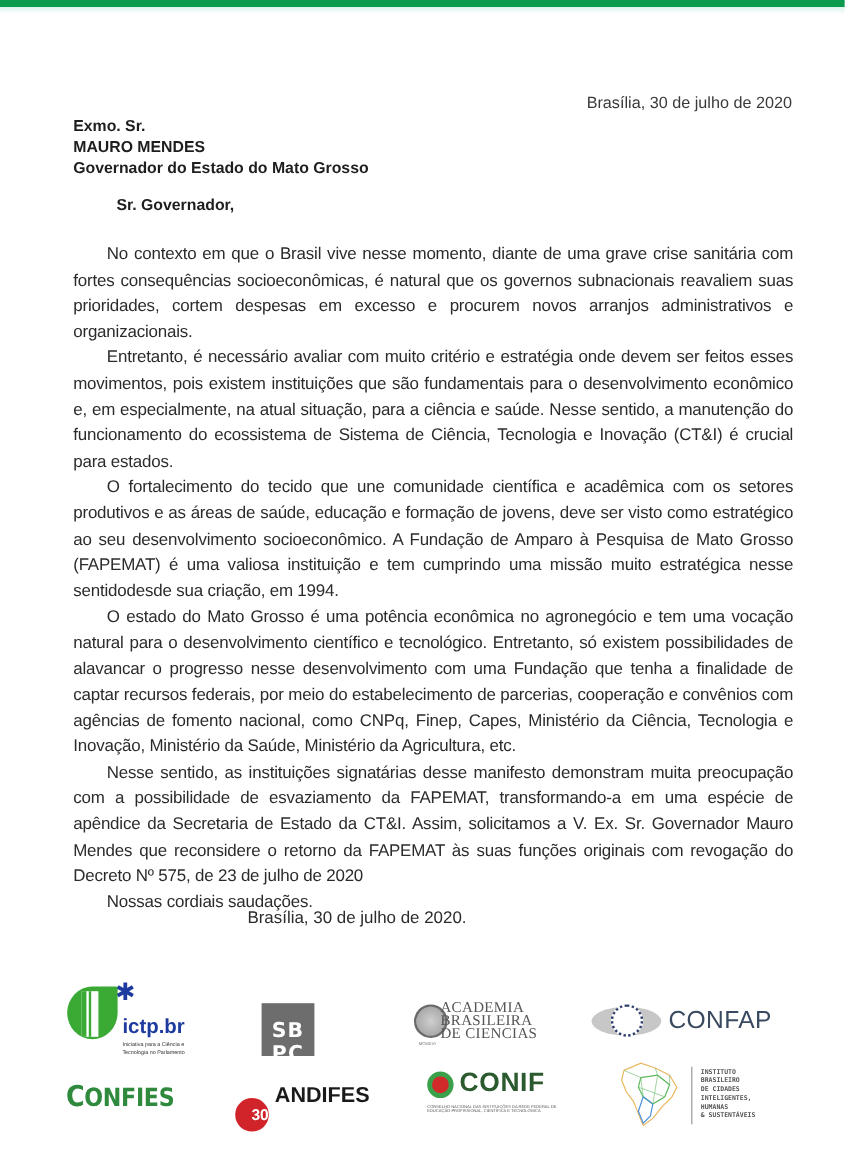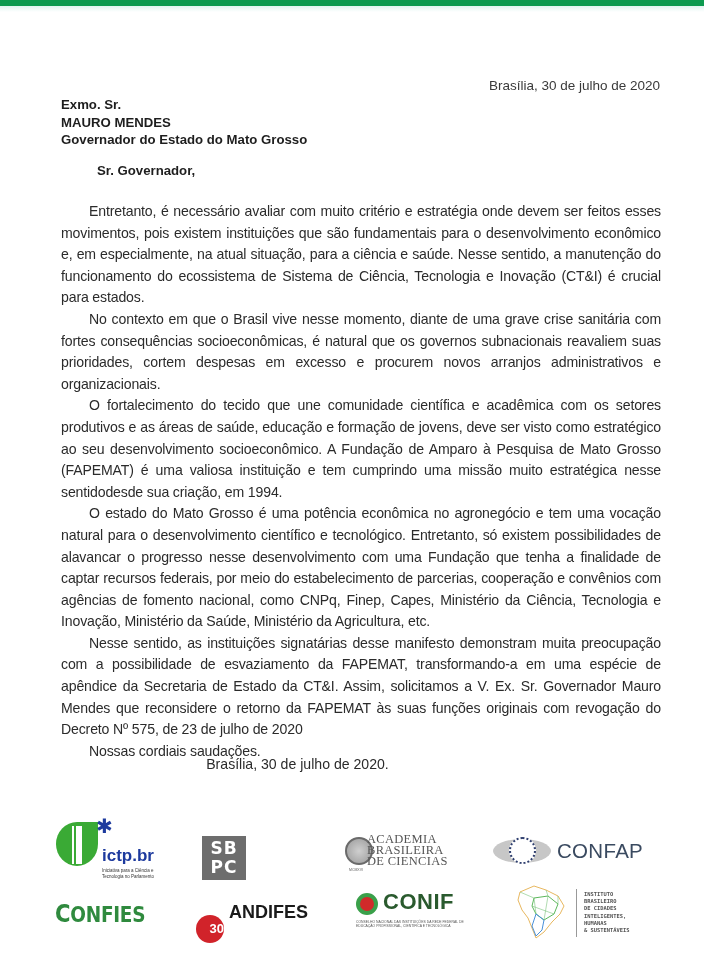--- a/index.html
+++ b/index.html
@@ -25,22 +25,22 @@
   .logo { position: absolute; }
   .ictp { left: 56px; top: 818px; width: 120px; height: 66px; }
   .ictp .bigL { position: absolute; left: 0; top: 4px; width: 42px; height: 44px; border-radius: 50% 0 50% 50%; background: #3aaa35; }
   .ictp .bars { position: absolute; left: 12px; top: 8px; width: 14px; height: 38px; background: #fff; border-left: 4px solid #3aaa35; }
   .ictp .bars2 { position: absolute; left: 18px; top: 8px; width: 2px; height: 38px; background: #3aaa35; }
   .ictp .star { position: absolute; left: 40px; top: -4px; color: #1d3a9e; font-size: 20px; font-weight: bold; }
   .ictp .name { position: absolute; left: 46px; top: 28px; color: #1d3a9e; font-weight: bold; font-size: 17px; }
   .ictp .tag { position: absolute; left: 46px; top: 50px; font-size: 4.5px; line-height: 5.5px; color: #333; width: 70px; }
 
   .sbpc { left: 202px; top: 836px; width: 130px; height: 44px; }
-  .sbpc .box { position: absolute; left: 0; top: 0; width: 44px; height: 44px; background: #6d6d6d; color: #fff;
-    font-weight: bold; font-size: 17px; line-height: 19px; text-align: center; padding-top: 3px; letter-spacing: 1px; font-family: "DejaVu Sans", sans-serif; }
+  .sbpc .box { position: absolute; left: 16px; top: 0; width: 44px; height: 44px; background: #6d6d6d; color: #fff;
+    font-weight: bold; font-size: 17px; line-height: 19px; text-align: center; padding-top: 14px; letter-spacing: 1px; font-family: "DejaVu Sans", sans-serif; }
   .sbpc .txt { position: absolute; left: 48px; top: 0; font-size: 9.3px; line-height: 11px; color: #555; }
 
   .abc { left: 345px; top: 834px; width: 125px; height: 36px; }
   .abc .seal { position: absolute; left: 0; top: 3px; width: 28px; height: 28px; border-radius: 50%; border: 2px solid #6a6a6a; background: radial-gradient(#cfcfcf, #9a9a9a); }
   .abc .txt { position: absolute; left: 22px; top: 0; font-family: "Liberation Serif", serif; font-size: 12.5px; line-height: 11px; color: #555; letter-spacing: 0.3px; }
   .abc .small { position: absolute; left: 4px; top: 34px; font-size: 3.5px; color: #666; }
 
   .confap { left: 493px; top: 837px; width: 170px; height: 30px; }
   .confap .eye { position: absolute; left: 0; top: 2px; width: 58px; height: 24px; border-radius: 50%; background: #c7c7c7; }
   .confap .iris { position: absolute; left: 16px; top: 0px; width: 27px; height: 27px; border-radius: 50%; background: #fff; border: 2px dotted #2e3e6e; }
@@ -74,22 +74,22 @@
 
 <div class="addressee">
   <div>Exmo. Sr.</div>
   <div>MAURO MENDES</div>
   <div>Governador do Estado do Mato Grosso</div>
 </div>
 
 <div class="salutation">Sr. Governador,</div>
 
 <div class="body-text">
+  <p>No contexto em que o Brasil vive nesse momento, diante de uma grave crise sanitária com fortes consequências socioeconômicas, é natural que os governos subnacionais reavaliem suas prioridades, cortem despesas em excesso e procurem novos arranjos administrativos e organizacionais.</p>
   <p>Entretanto, é necessário avaliar com muito critério e estratégia onde devem ser feitos esses movimentos, pois existem instituições que são fundamentais para o desenvolvimento econômico e, em especialmente, na atual situação, para a ciência e saúde. Nesse sentido, a manutenção do funcionamento do ecossistema de Sistema de Ciência, Tecnologia e Inovação (CT&amp;I) é crucial para estados.</p>
-  <p>No contexto em que o Brasil vive nesse momento, diante de uma grave crise sanitária com fortes consequências socioeconômicas, é natural que os governos subnacionais reavaliem suas prioridades, cortem despesas em excesso e procurem novos arranjos administrativos e organizacionais.</p>
   <p>O fortalecimento do tecido que une comunidade científica e acadêmica com os setores produtivos e as áreas de saúde, educação e formação de jovens, deve ser visto como estratégico ao seu desenvolvimento socioeconômico. A Fundação de Amparo à Pesquisa de Mato Grosso (FAPEMAT) é uma valiosa instituição e tem cumprindo uma missão muito estratégica nesse sentidodesde sua criação, em 1994.</p>
   <p>O estado do Mato Grosso é uma potência econômica no agronegócio e tem uma vocação natural para o desenvolvimento científico e tecnológico. Entretanto, só existem possibilidades de alavancar o progresso nesse desenvolvimento com uma Fundação que tenha a finalidade de captar recursos federais, por meio do estabelecimento de parcerias, cooperação e convênios com agências de fomento nacional, como CNPq, Finep, Capes, Ministério da Ciência, Tecnologia e Inovação, Ministério da Saúde, Ministério da Agricultura, etc.</p>
   <p>Nesse sentido, as instituições signatárias desse manifesto demonstram muita preocupação com a possibilidade de esvaziamento da FAPEMAT, transformando-a em uma espécie de apêndice da Secretaria de Estado da CT&amp;I. Assim, solicitamos a V. Ex. Sr. Governador Mauro Mendes que reconsidere o retorno da FAPEMAT às suas funções originais com revogação do Decreto Nº 575, de 23 de julho de 2020</p>
   <p>Nossas cordiais saudações.</p>
 </div>
 
 <div class="date-bottom">Brasília, 30 de julho de 2020.</div>
 
 <div class="logo ictp">
   <div class="bigL"></div>

